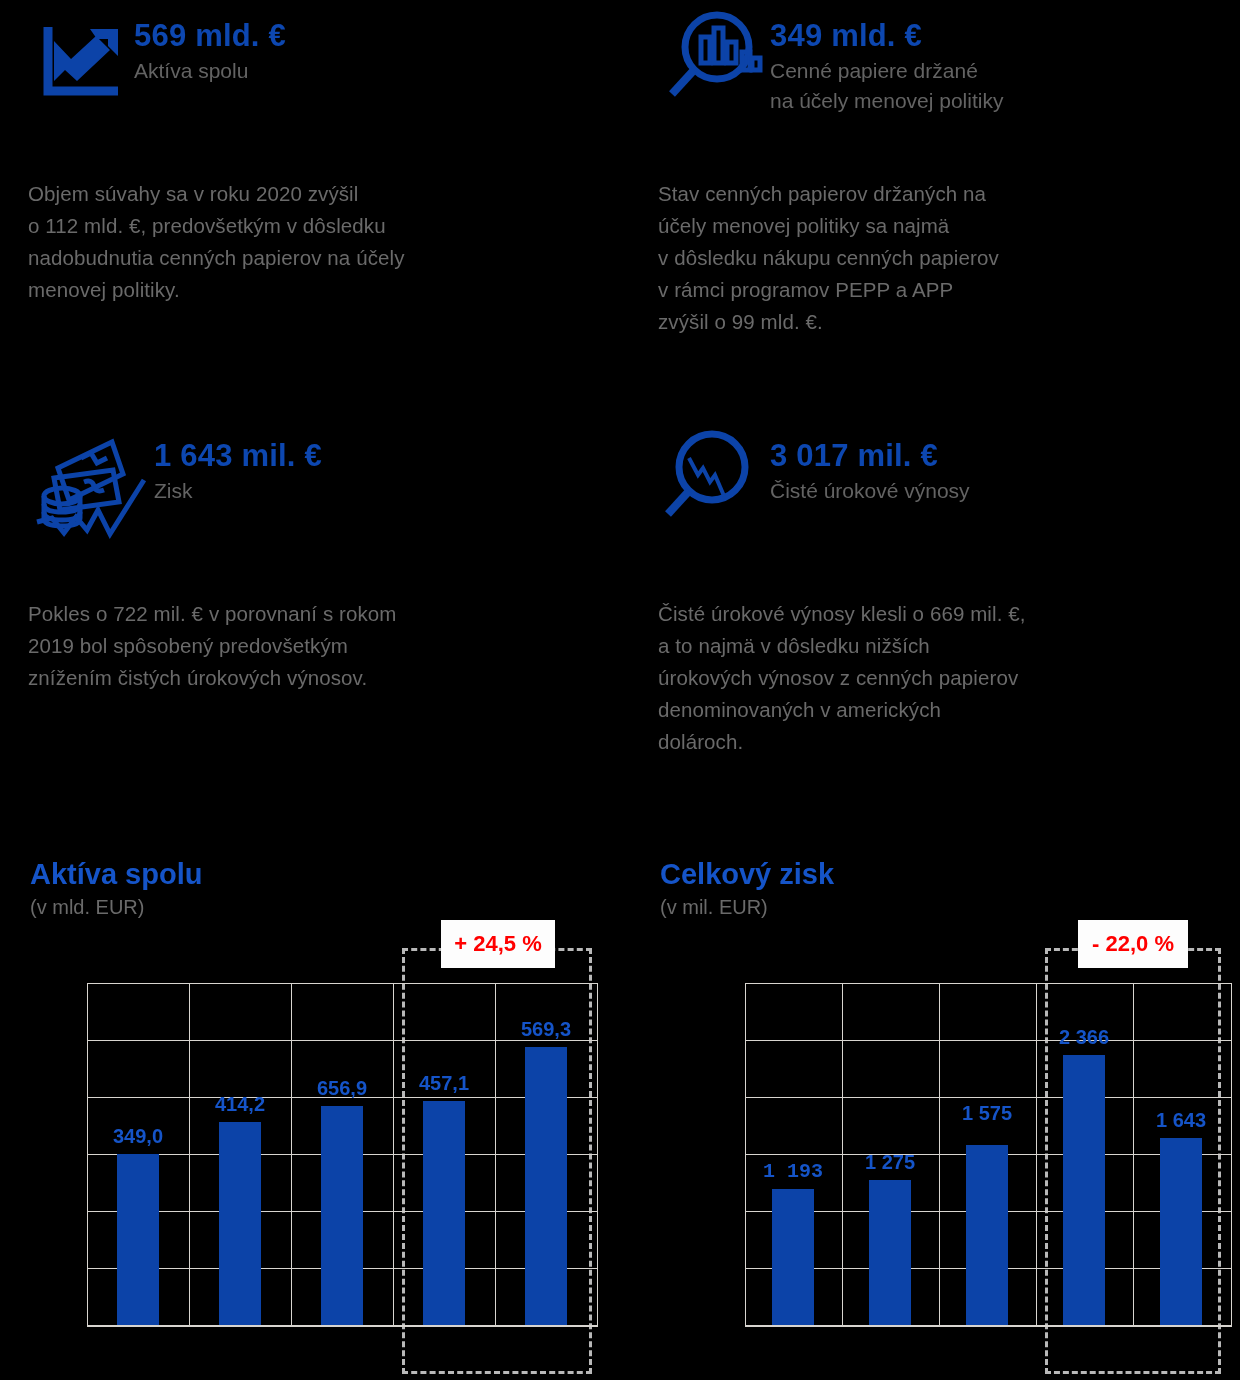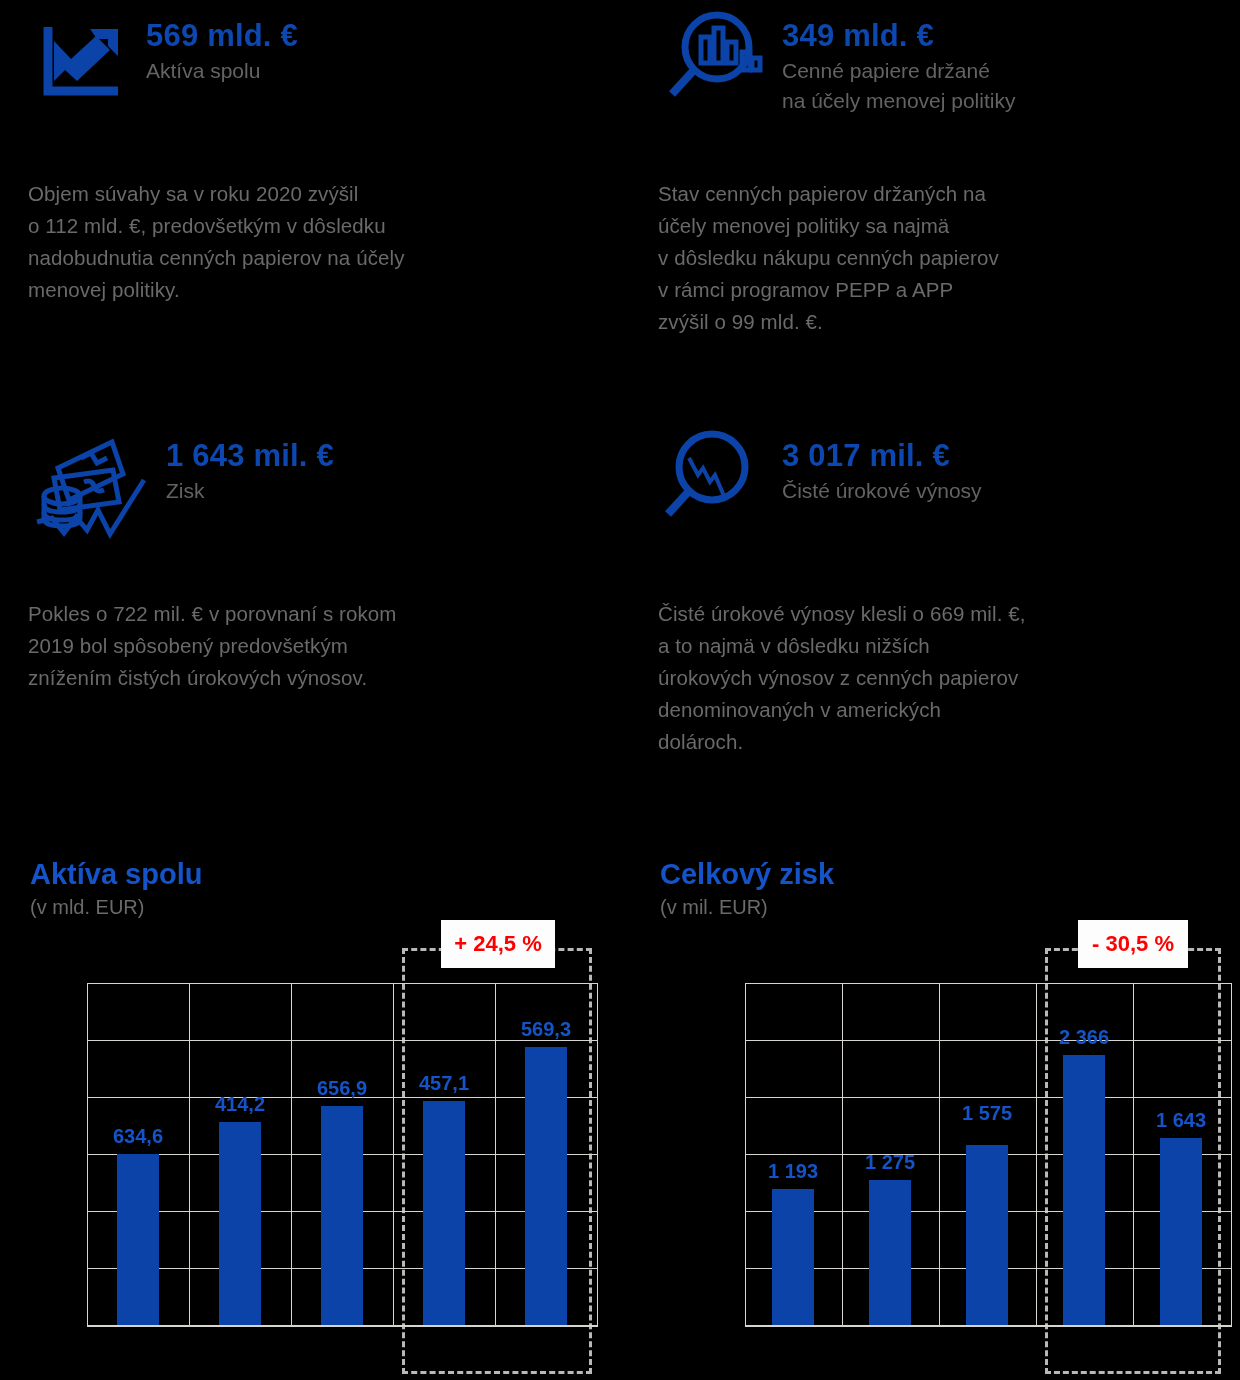--- a/index.html
+++ b/index.html
@@ -7,21 +7,21 @@
     width: 1240px; height: 1380px;
     background: #000;
     font-family: "Liberation Sans", sans-serif;
     overflow: hidden;
   }
   .page { position: relative; width: 1240px; height: 1380px; }
 
   
   .kpi { position: absolute; display: flex; align-items: flex-start; }
   .kpi-icon { width: 110px; height: 96px; flex: 0 0 110px; }
-  .kpi-text { padding-top: 8px; margin-left: 12px; }
+  .kpi-text { padding-top: 8px; }
   .kpi-value {
     color: #0d47b0; font-size: 31px; font-weight: bold;
     letter-spacing: .2px; line-height: 36px; white-space: nowrap;
   }
   .kpi-label {
     color: #636363; font-size: 21px; font-weight: normal;
     line-height: 30px; white-space: pre-line; margin-top: 2px;
   }
 
   
@@ -180,34 +180,34 @@
     <div class="grid-line-v" style="left:306px;"></div>
     <div class="grid-line-v" style="left:408px;"></div>
     <div class="grid-line-v" style="left:510px;"></div>
 
     <div class="bar" style="left:30px;  width:42px; top:171px; height:171px;"></div>
     <div class="bar" style="left:132px; width:42px; top:139px; height:203px;"></div>
     <div class="bar" style="left:234px; width:42px; top:123px; height:219px;"></div>
     <div class="bar" style="left:336px; width:42px; top:118px; height:224px;"></div>
     <div class="bar" style="left:438px; width:42px; top:64px;  height:278px;"></div>
 
-    <div class="bar-label" style="left:11px;  top:142px; width:80px;">634,6</div>
+    <div class="bar-label" style="left:11px;  top:142px; width:80px;">349,0</div>
     <div class="bar-label" style="left:113px; top:110px; width:80px;">414,2</div>
     <div class="bar-label" style="left:215px; top:94px;  width:80px;">656,9</div>
     <div class="bar-label" style="left:317px; top:89px;  width:80px;">457,1</div>
     <div class="bar-label" style="left:419px; top:35px;  width:80px;">569,3</div>
   </div>
 
   <div class="chart" style="left:660px; top:856px; width:580px; height:520px;">
     <div class="chart-title">Celkový zisk</div>
     <div class="chart-sub">(v mil. EUR)</div>
   </div>
 
   <div class="dash-box" style="left:1045px; top:948px; width:176px; height:426px; border-bottom-width:3px;"></div>
-  <div class="delta-badge" style="left:1078px; top:920px; width:110px; height:48px;">- 30,5 %</div>
+  <div class="delta-badge" style="left:1078px; top:920px; width:110px; height:48px;">- 22,0 %</div>
 
   <div class="plot" style="left:745px; top:983px; width:487px; height:344px;">
     <div class="grid-line-h" style="top:0px;"></div>
     <div class="grid-line-h" style="top:57px;"></div>
     <div class="grid-line-h" style="top:114px;"></div>
     <div class="grid-line-h" style="top:171px;"></div>
     <div class="grid-line-h" style="top:228px;"></div>
     <div class="grid-line-h" style="top:285px;"></div>
     <div class="axis-base" style="top:342px;"></div>
 
@@ -217,20 +217,20 @@
     <div class="grid-line-v" style="left:291px;"></div>
     <div class="grid-line-v" style="left:388px;"></div>
     <div class="grid-line-v" style="left:486px;"></div>
 
     <div class="bar" style="left:27px;  width:42px; top:206px; height:136px;"></div>
     <div class="bar" style="left:124px; width:42px; top:197px; height:145px;"></div>
     <div class="bar" style="left:221px; width:42px; top:162px; height:180px;"></div>
     <div class="bar" style="left:318px; width:42px; top:72px;  height:270px;"></div>
     <div class="bar" style="left:415px; width:42px; top:155px; height:187px;"></div>
 
-    <div class="bar-label" style="left:8px;   top:177px; width:80px;">1 193</div>
+    <div class="bar-label" style="left:8px;   top:177px; width:80px;font-family:Liberation Mono, monospace;">1 193</div>
     <div class="bar-label" style="left:105px; top:168px; width:80px;">1 275</div>
     <div class="bar-label" style="left:202px; top:119px; width:80px;">1 575</div>
     <div class="bar-label" style="left:299px; top:43px;  width:80px;">2 366</div>
     <div class="bar-label" style="left:396px; top:126px; width:80px;">1 643</div>
   </div>
 
 </div>
 
 </body></html>

